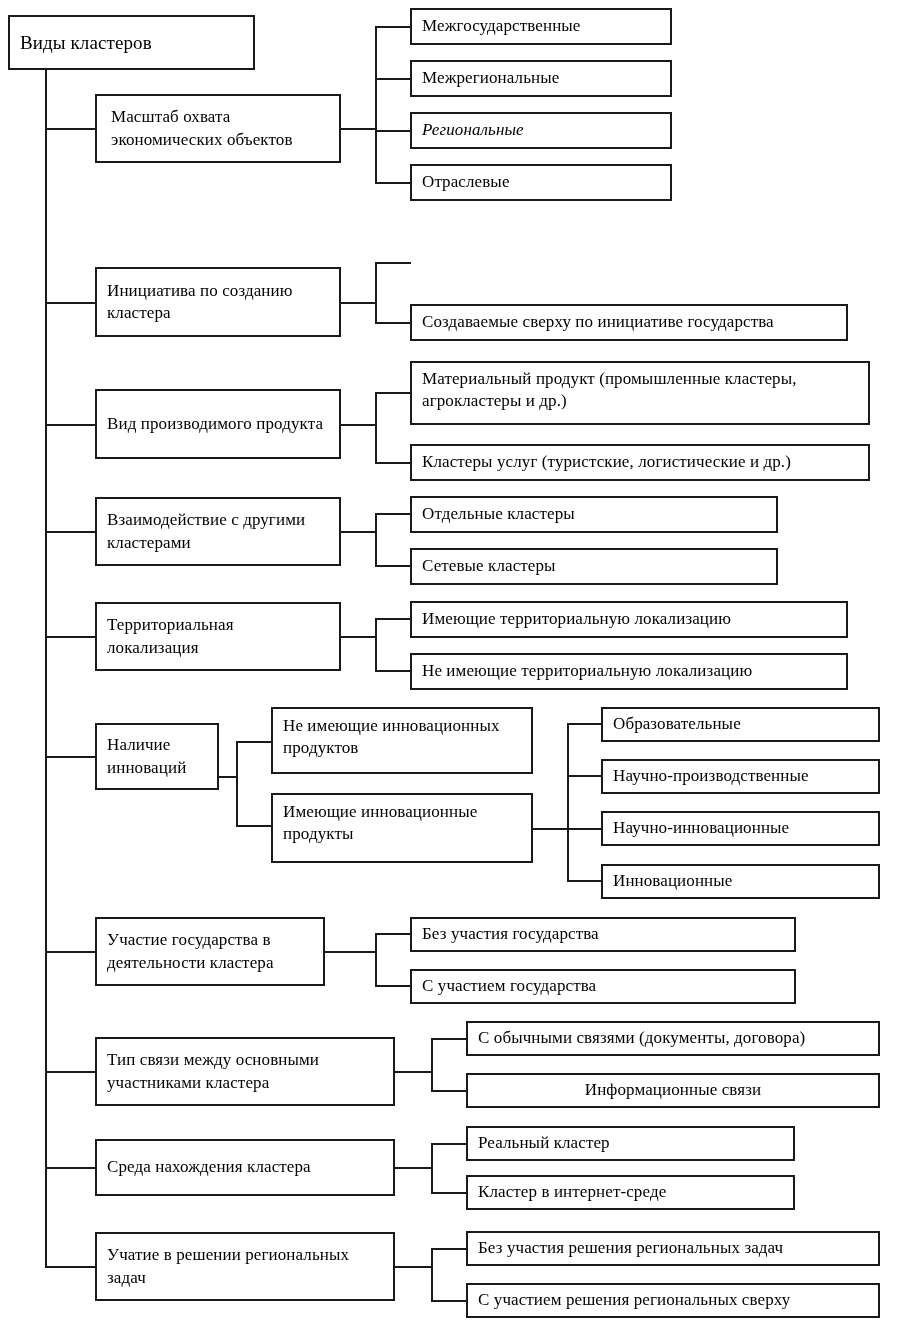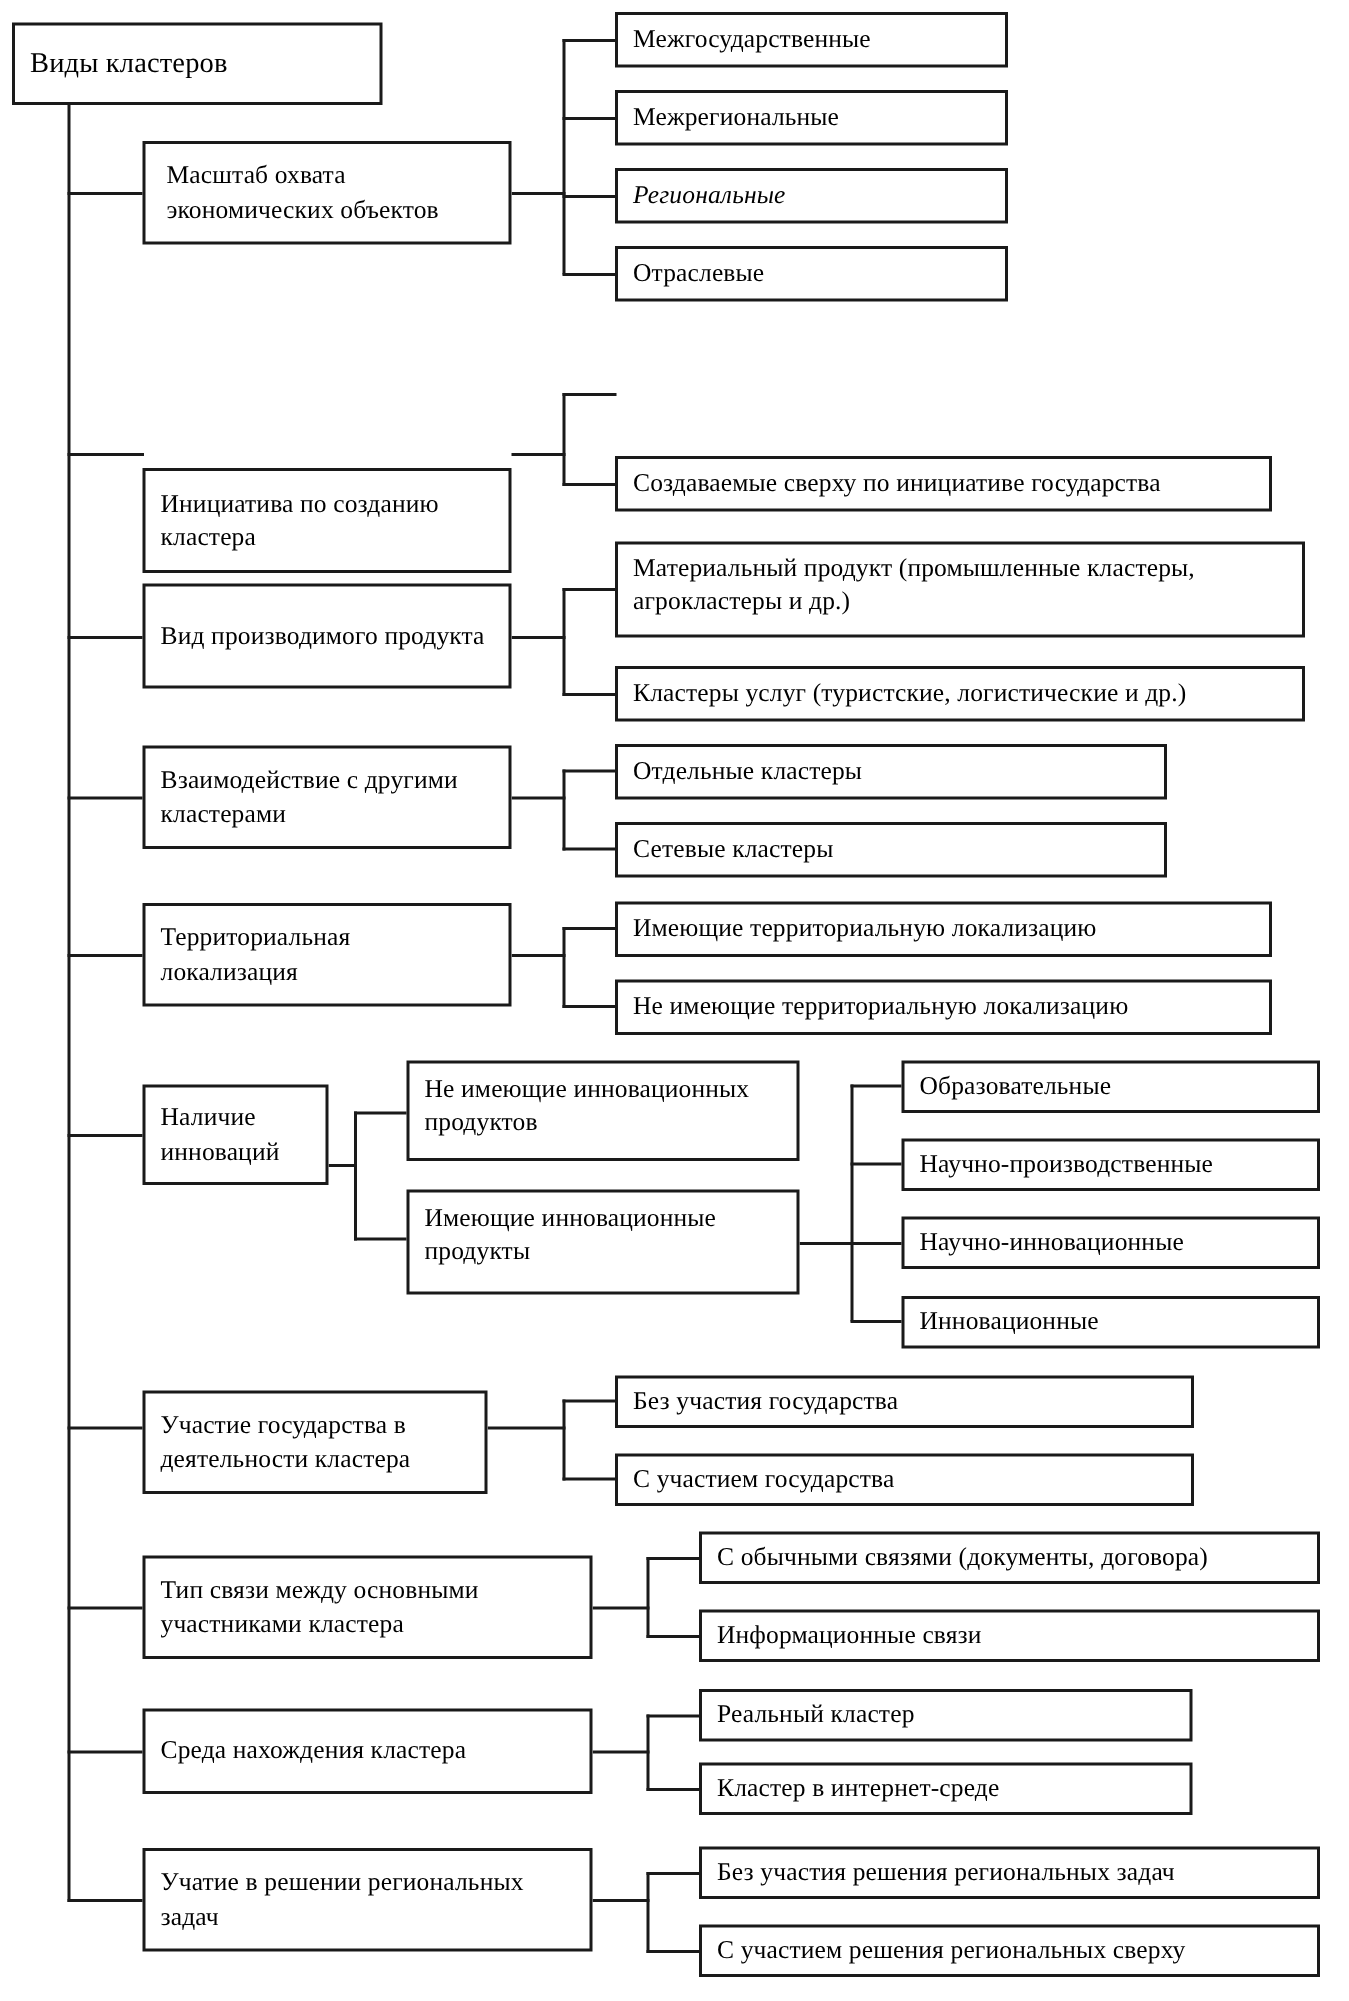--- a/index.html
+++ b/index.html
@@ -72,21 +72,21 @@
   <div class="node lvl3" style="left:410px; top:112px; width:262px; height:37px;font-style:italic;">
     <span>Региональные</span>
   </div>
 
   <div class="line h" style="left:375px; top:182px; width:36px;"></div>
   <div class="node lvl3" style="left:410px; top:164px; width:262px; height:37px;">
     <span>Отраслевые</span>
   </div>
 
   <div class="line h" style="left:45px; top:302px; width:51px;"></div>
-  <div class="node lvl2" style="left:95px; top:267px; width:246px; height:70px;margin-top:45px;">
+  <div class="node lvl2" style="left:95px; top:267px; width:246px; height:70px;">
     <span>Инициатива по созданию кластера</span>
   </div>
   <div class="line h" style="left:341px; top:302px; width:36px;"></div>
   <div class="line v" style="left:375px; top:262px; height:62px;"></div>
 
   <div class="line h" style="left:375px; top:262px; width:36px;"></div>
 
   <div class="line h" style="left:375px; top:322px; width:36px;"></div>
   <div class="node lvl3" style="left:410px; top:304px; width:438px; height:37px;">
     <span>Создаваемые сверху по инициативе государства</span>
@@ -177,21 +177,21 @@
   <div class="node lvl3" style="left:601px; top:811px; width:279px; height:35px;">
     <span>Научно-инновационные</span>
   </div>
 
   <div class="line h" style="left:567px; top:880px; width:36px;"></div>
   <div class="node lvl3" style="left:601px; top:864px; width:279px; height:35px;">
     <span>Инновационные</span>
   </div>
 
   <div class="line h" style="left:45px; top:951px; width:51px;"></div>
-  <div class="node lvl2" style="left:95px; top:917px; width:230px; height:69px;margin-top:10px;">
+  <div class="node lvl2" style="left:95px; top:917px; width:230px; height:69px;">
     <span>Участие государства в деятельности кластера</span>
   </div>
   <div class="line h" style="left:325px; top:951px; width:52px;"></div>
   <div class="line v" style="left:375px; top:933px; height:54px;"></div>
 
   <div class="line h" style="left:375px; top:933px; width:36px;"></div>
   <div class="node lvl3" style="left:410px; top:917px; width:386px; height:35px;">
     <span>Без участия государства</span>
   </div>
 
@@ -206,21 +206,21 @@
   </div>
   <div class="line h" style="left:395px; top:1071px; width:38px;"></div>
   <div class="line v" style="left:431px; top:1038px; height:54px;"></div>
 
   <div class="line h" style="left:431px; top:1038px; width:36px;"></div>
   <div class="node lvl3" style="left:466px; top:1021px; width:414px; height:35px;">
     <span>С обычными связями (документы, договора)</span>
   </div>
 
   <div class="line h" style="left:431px; top:1090px; width:36px;"></div>
-  <div class="node lvl3" style="left:466px; top:1073px; width:414px; height:35px;">
+  <div class="node lvl3" style="left:466px; top:1073px; width:414px; height:35px;justify-content:center;">
     <span>Информационные связи</span>
   </div>
 
   <div class="line h" style="left:45px; top:1167px; width:51px;"></div>
   <div class="node lvl2" style="left:95px; top:1139px; width:300px; height:57px;">
     <span>Среда нахождения кластера</span>
   </div>
   <div class="line h" style="left:395px; top:1167px; width:38px;"></div>
   <div class="line v" style="left:431px; top:1143px; height:51px;"></div>
 

